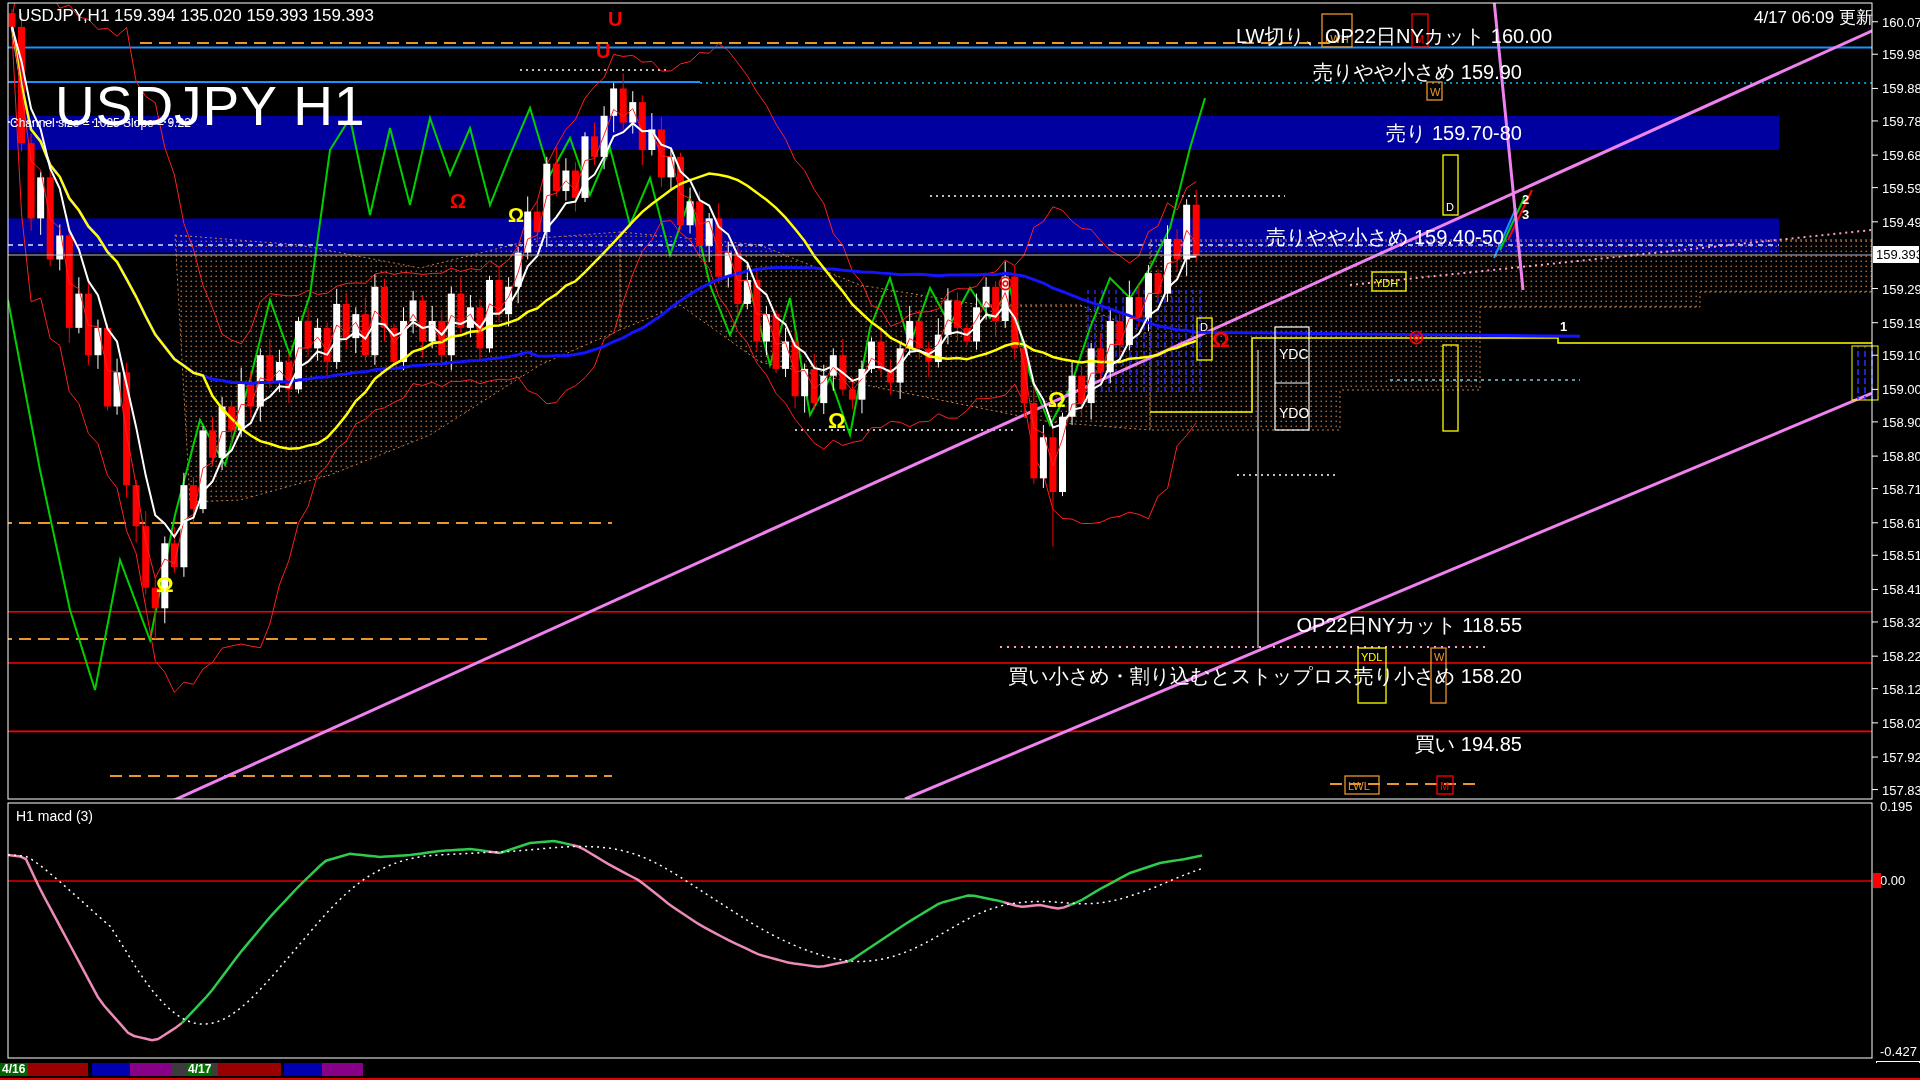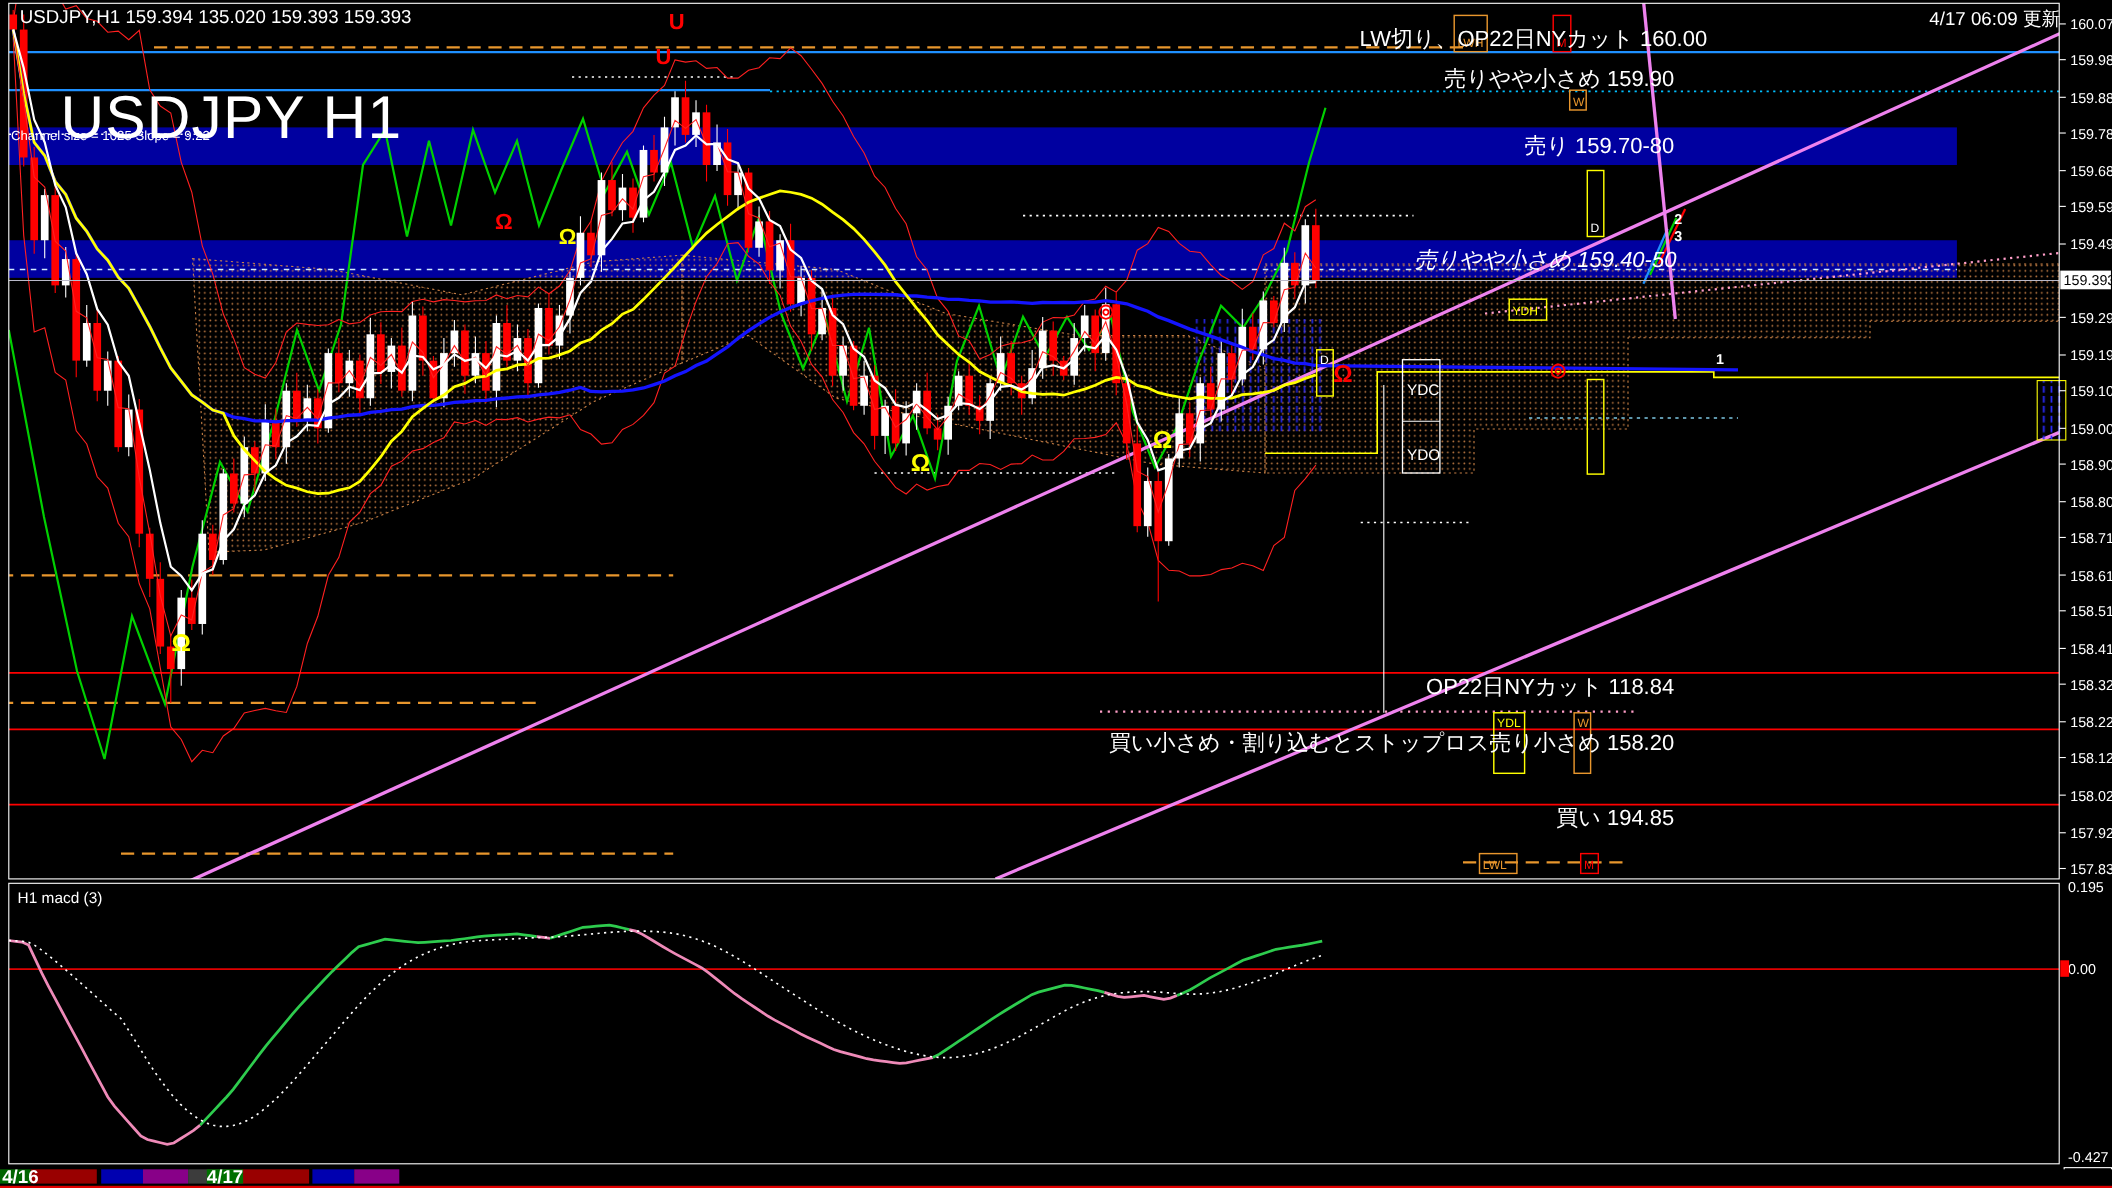--- a/index.html
+++ b/index.html
@@ -12,21 +12,21 @@
   .wm{left:55px;top:74px;font-size:55px;letter-spacing:1px;}
   .chn{left:10px;top:72px;font-size:12px;margin-top:44px;}
   .mlab{left:16px;top:808px;font-size:14px;}
   .anno{font-size:20px;text-align:right;height:22px;line-height:22px;}
   .mbtn{left:905px;top:1064px;width:62px;height:14px;background:#6f6f6f;color:#00e000;
     font-size:11px;text-align:center;line-height:14px;cursor:pointer;}
   .volbox{left:1876px;top:1061px;width:42px;height:15px;border:1px solid #fff;color:#fff;
     font-size:12px;text-align:center;line-height:15px;}
   .bbar{left:0;top:1063px;width:1920px;height:17px;background:#000;}
   .bseg{position:absolute;top:0;height:13px;}
-  .bdate{position:absolute;top:0;height:13px;color:#fff;font-size:17px;font-weight:bold;line-height:13px;}
+  .bdate{position:absolute;top:0;height:13px;color:#fff;font-size:12px;font-weight:bold;line-height:13px;}
   .redbase{position:absolute;left:0;top:15px;width:1920px;height:2px;background:#e00000;}
 </style>
 </head>
 <body>
 
 <div id="stage">
   <svg id="cv" width="1920" height="1080">
       <defs>
         <clipPath id="cm">
           <rect x="8" y="3" width="1864" height="796"></rect>
@@ -452,22 +452,22 @@
   <div class="ov sym">USDJPY,H1  159.394 135.020 159.393 159.393</div>
   <div class="ov upd">4/17 06:09 更新</div>
   <div class="ov wm">USDJPY H1</div>
   <div class="ov chn">Channel size = 1025 Slope = 9.22</div>
   <div class="ov mlab">H1  macd (3)</div>
 
   <div id="annos">
       <div class="ov anno" style="right: 368px; top: 25px;">LW切り、OP22日NYカット 160.00</div>
       <div class="ov anno" style="right: 398px; top: 61px;">売りやや小さめ 159.90</div>
       <div class="ov anno" style="right: 398px; top: 122px;">売り 159.70-80</div>
-      <div class="ov anno" style="right: 396px; top: 226px; font-style: italic;">売りやや小さめ 159.40-50</div>
-      <div class="ov anno" style="right: 398px; top: 614px;">OP22日NYカット 118.84</div>
+      <div class="ov anno" style="right: 416px; top: 226px;">売りやや小さめ 159.40-50</div>
+      <div class="ov anno" style="right: 398px; top: 614px;">OP22日NYカット 118.55</div>
       <div class="ov anno" style="right: 398px; top: 665px; margin-left: 40px;">買い小さめ・割り込むとストップロス売り小さめ 158.20</div>
       <div class="ov anno" style="right: 398px; top: 733px;">買い 194.85</div>
     </div>
 
   <div class="ov mbtn">macd ON</div>
   <div class="ov volbox">155959</div>
 
   <div class="bbar ov">
     <div id="bsegs">
         <div class="bseg" style="left: 0px; width: 28px; background: rgb(0, 100, 0);"></div>

